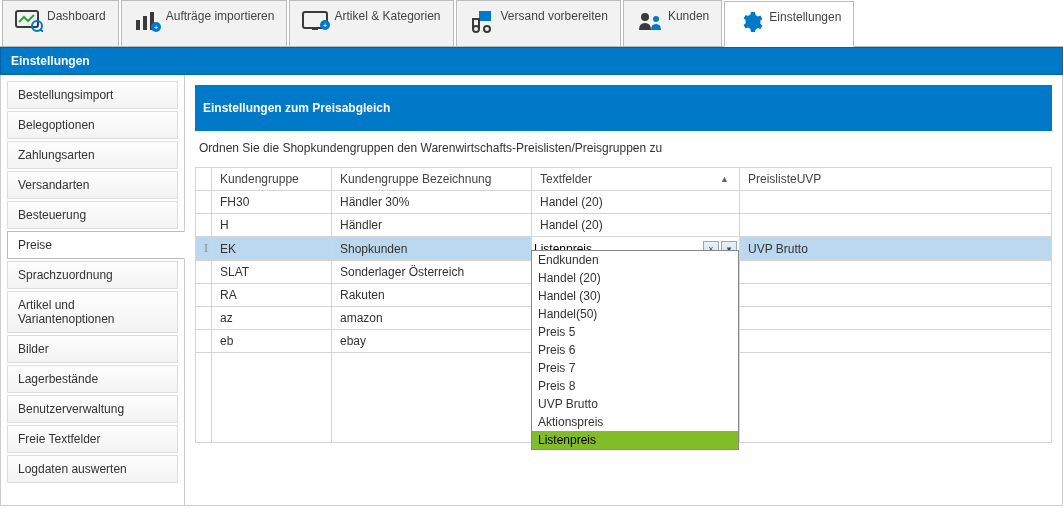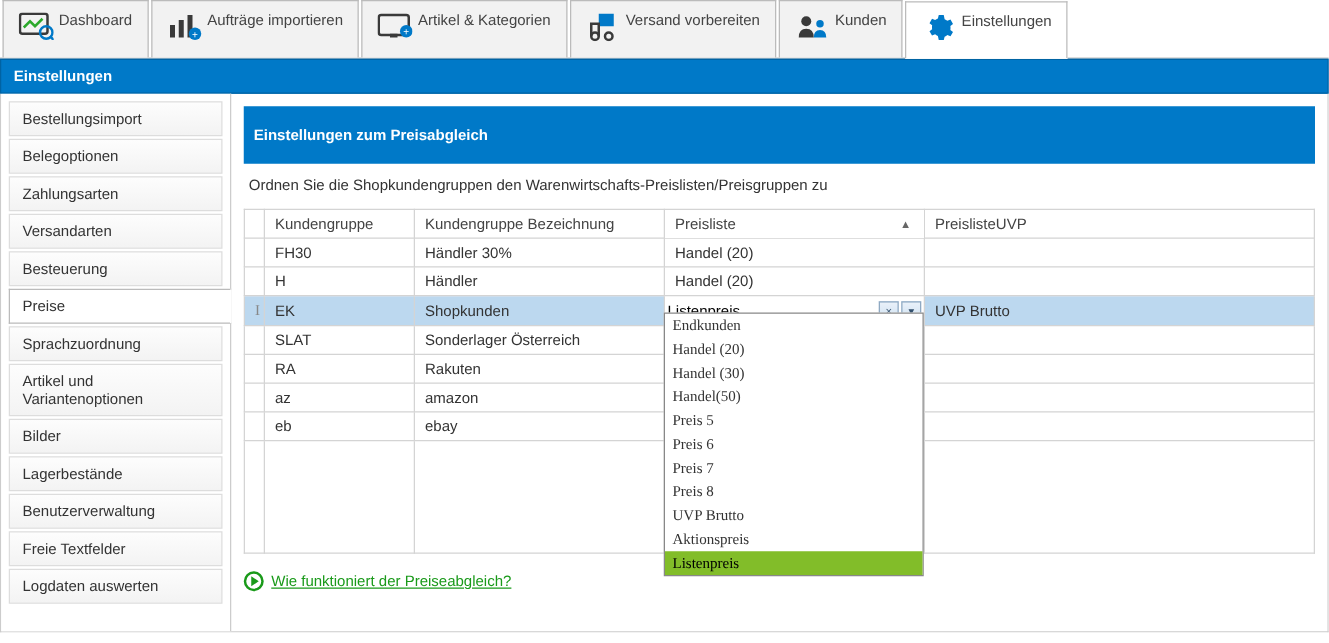--- a/index.html
+++ b/index.html
@@ -302,21 +302,21 @@
         <col style="width:120px">
         <col style="width:200px">
         <col style="width:208px">
         <col>
       </colgroup>
       <thead>
         <tr>
           <th class="row-marker"></th>
           <th>Kundengruppe</th>
           <th>Kundengruppe Bezeichnung</th>
-          <th class="sort">Preisliste</th>
+          <th class="sort">Textfelder</th>
           <th>PreislisteUVP</th>
         </tr>
       </thead>
       <tbody>
         <tr>
           <td class="row-marker"></td>
           <td>FH30</td>
           <td>Händler 30%</td>
           <td>Handel (20)</td>
           <td></td>
@@ -373,33 +373,29 @@
           <td class="row-marker"></td>
             <td></td>
             <td></td>
             <td></td>
             <td></td>
         </tr>
       </tbody>
     </table>
 
     
-    <div class="dropdown" style="left:346px; top:175px;font-family:Liberation Serif, serif;">
+    <div class="dropdown" style="left:346px; top:175px;">
       <div class="opt">Endkunden</div>
       <div class="opt">Handel (20)</div>
       <div class="opt">Handel (30)</div>
       <div class="opt">Handel(50)</div>
       <div class="opt">Preis 5</div>
       <div class="opt">Preis 6</div>
       <div class="opt">Preis 7</div>
       <div class="opt">Preis 8</div>
       <div class="opt">UVP Brutto</div>
       <div class="opt">Aktionspreis</div>
       <div class="opt highlight">Listenpreis</div>
     </div>
 
-    <div class="help-link">
-      <span class="help-play"></span>
-      <a href="#">Wie funktioniert der Preiseabgleich?</a>
-    </div>
 
   </div>
 </div>
 
 </body></html>

